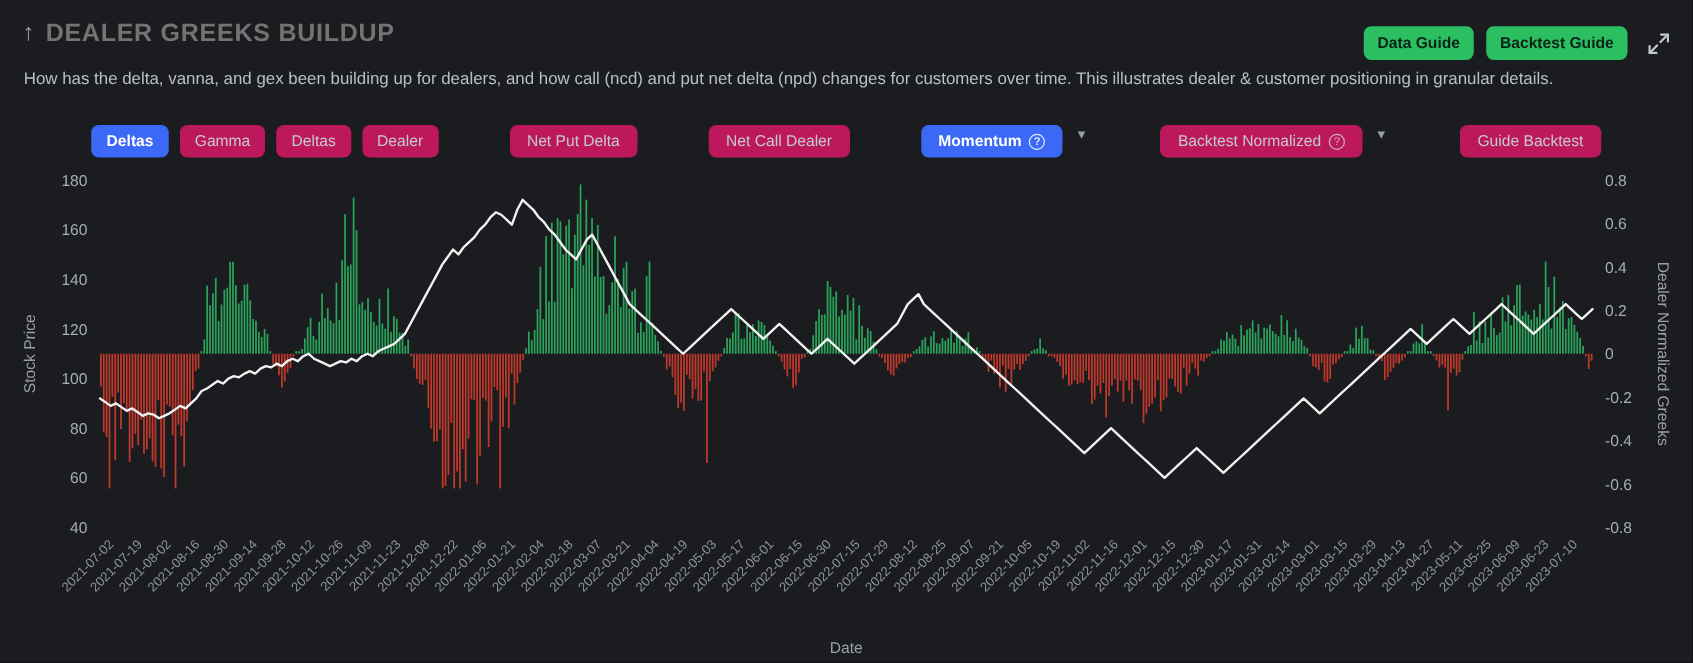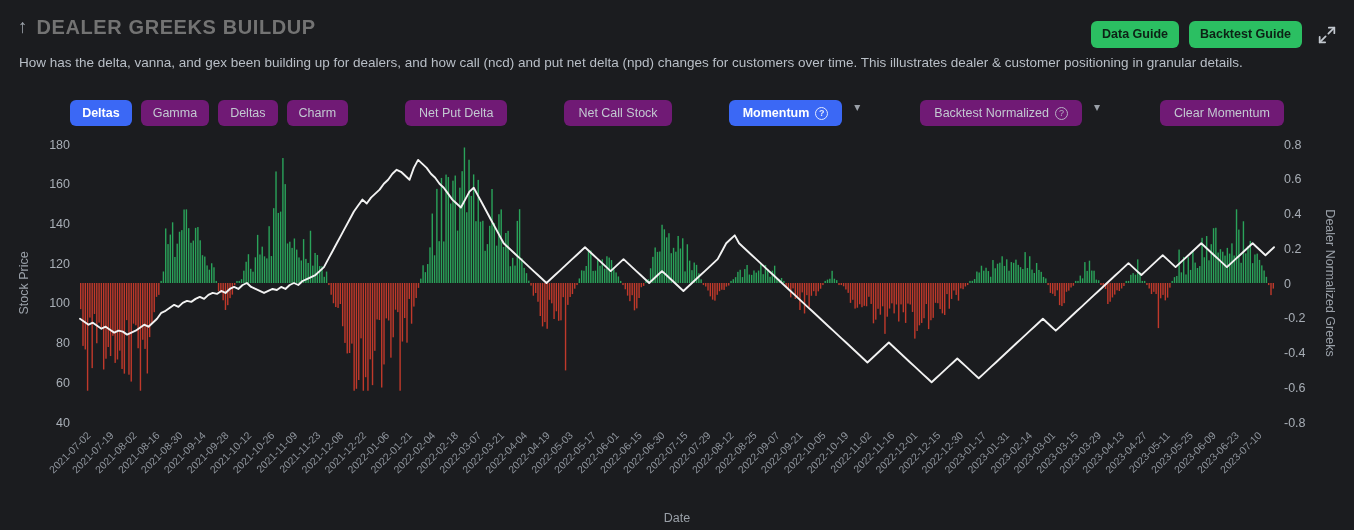--- a/index.html
+++ b/index.html
@@ -51,21 +51,21 @@
     width: 22px; height: 22px; cursor: pointer;
     color: #c3c8cf; display: block; margin-left: 4px;
   }
   
   #toolbar {
     position: absolute; left: 0; top: 100px; width: 1354px; height: 28px;
     display: flex; align-items: flex-start; justify-content: center; gap: 9px;
   }
   .tbtn {
     height: 26px; border-radius: 6px; border: none;
-    background: #701a75; color: #c3c9d1;
+    background: #be185d; color: #c3c9d1;
     font-size: 12.5px; font-family: "Liberation Sans", sans-serif;
     padding: 0 12px; cursor: pointer; white-space: nowrap;
     display: flex; align-items: center; gap: 6px;
   }
   .tbtn.active { background: #3b68f5; color: #ffffff; font-weight: 700; }
   .tbtn.wide { padding: 0 14px; margin-left: 48px; }
   .qmark {
     width: 13px; height: 13px; border-radius: 50%;
     border: 1.2px solid currentColor; opacity: .85;
     font-size: 9px; line-height: 11px; text-align: center;
@@ -105,37 +105,37 @@
       </svg>
     </div>
 
     <div id="subtitle">How has the delta, vanna, and gex been building up for dealers, and how call (ncd) and put net delta (npd) changes for customers over time. This illustrates dealer &amp; customer positioning in granular details.</div>
   </div>
 
   <div id="toolbar">
     <button class="tbtn active">Deltas</button>
     <button class="tbtn">Gamma</button>
     <button class="tbtn">Deltas</button>
-    <button class="tbtn">Charm</button>
+    <button class="tbtn">Dealer</button>
     <button class="tbtn wide">Net Put Delta</button>
-    <button class="tbtn wide">Net Call Stock</button>
+    <button class="tbtn wide">Net Call Dealer</button>
 
     <button class="tbtn active wide">
       <span>Momentum</span>
       <span class="qmark">?</span>
     </button>
     <span class="caret">▾</span>
 
     <button class="tbtn wide">
       <span>Backtest Normalized</span>
       <span class="qmark">?</span>
     </button>
     <span class="caret">▾</span>
 
-    <button class="tbtn wide">Clear Momentum</button>
+    <button class="tbtn wide">Guide Backtest</button>
   </div>
 
   <div id="chart-wrap">
     <svg id="chart-svg" width="1354" height="400" viewBox="0 0 1354 400">
       <g id="y-left-ticks">
           <text x="70" y="18.5" class="tick-text" text-anchor="end">180</text>
           <text x="70" y="58.214285714285715" class="tick-text" text-anchor="end">160</text>
           <text x="70" y="97.92857142857143" class="tick-text" text-anchor="end">140</text>
           <text x="70" y="137.64285714285714" class="tick-text" text-anchor="end">120</text>
           <text x="70" y="177.35714285714286" class="tick-text" text-anchor="end">100</text>

